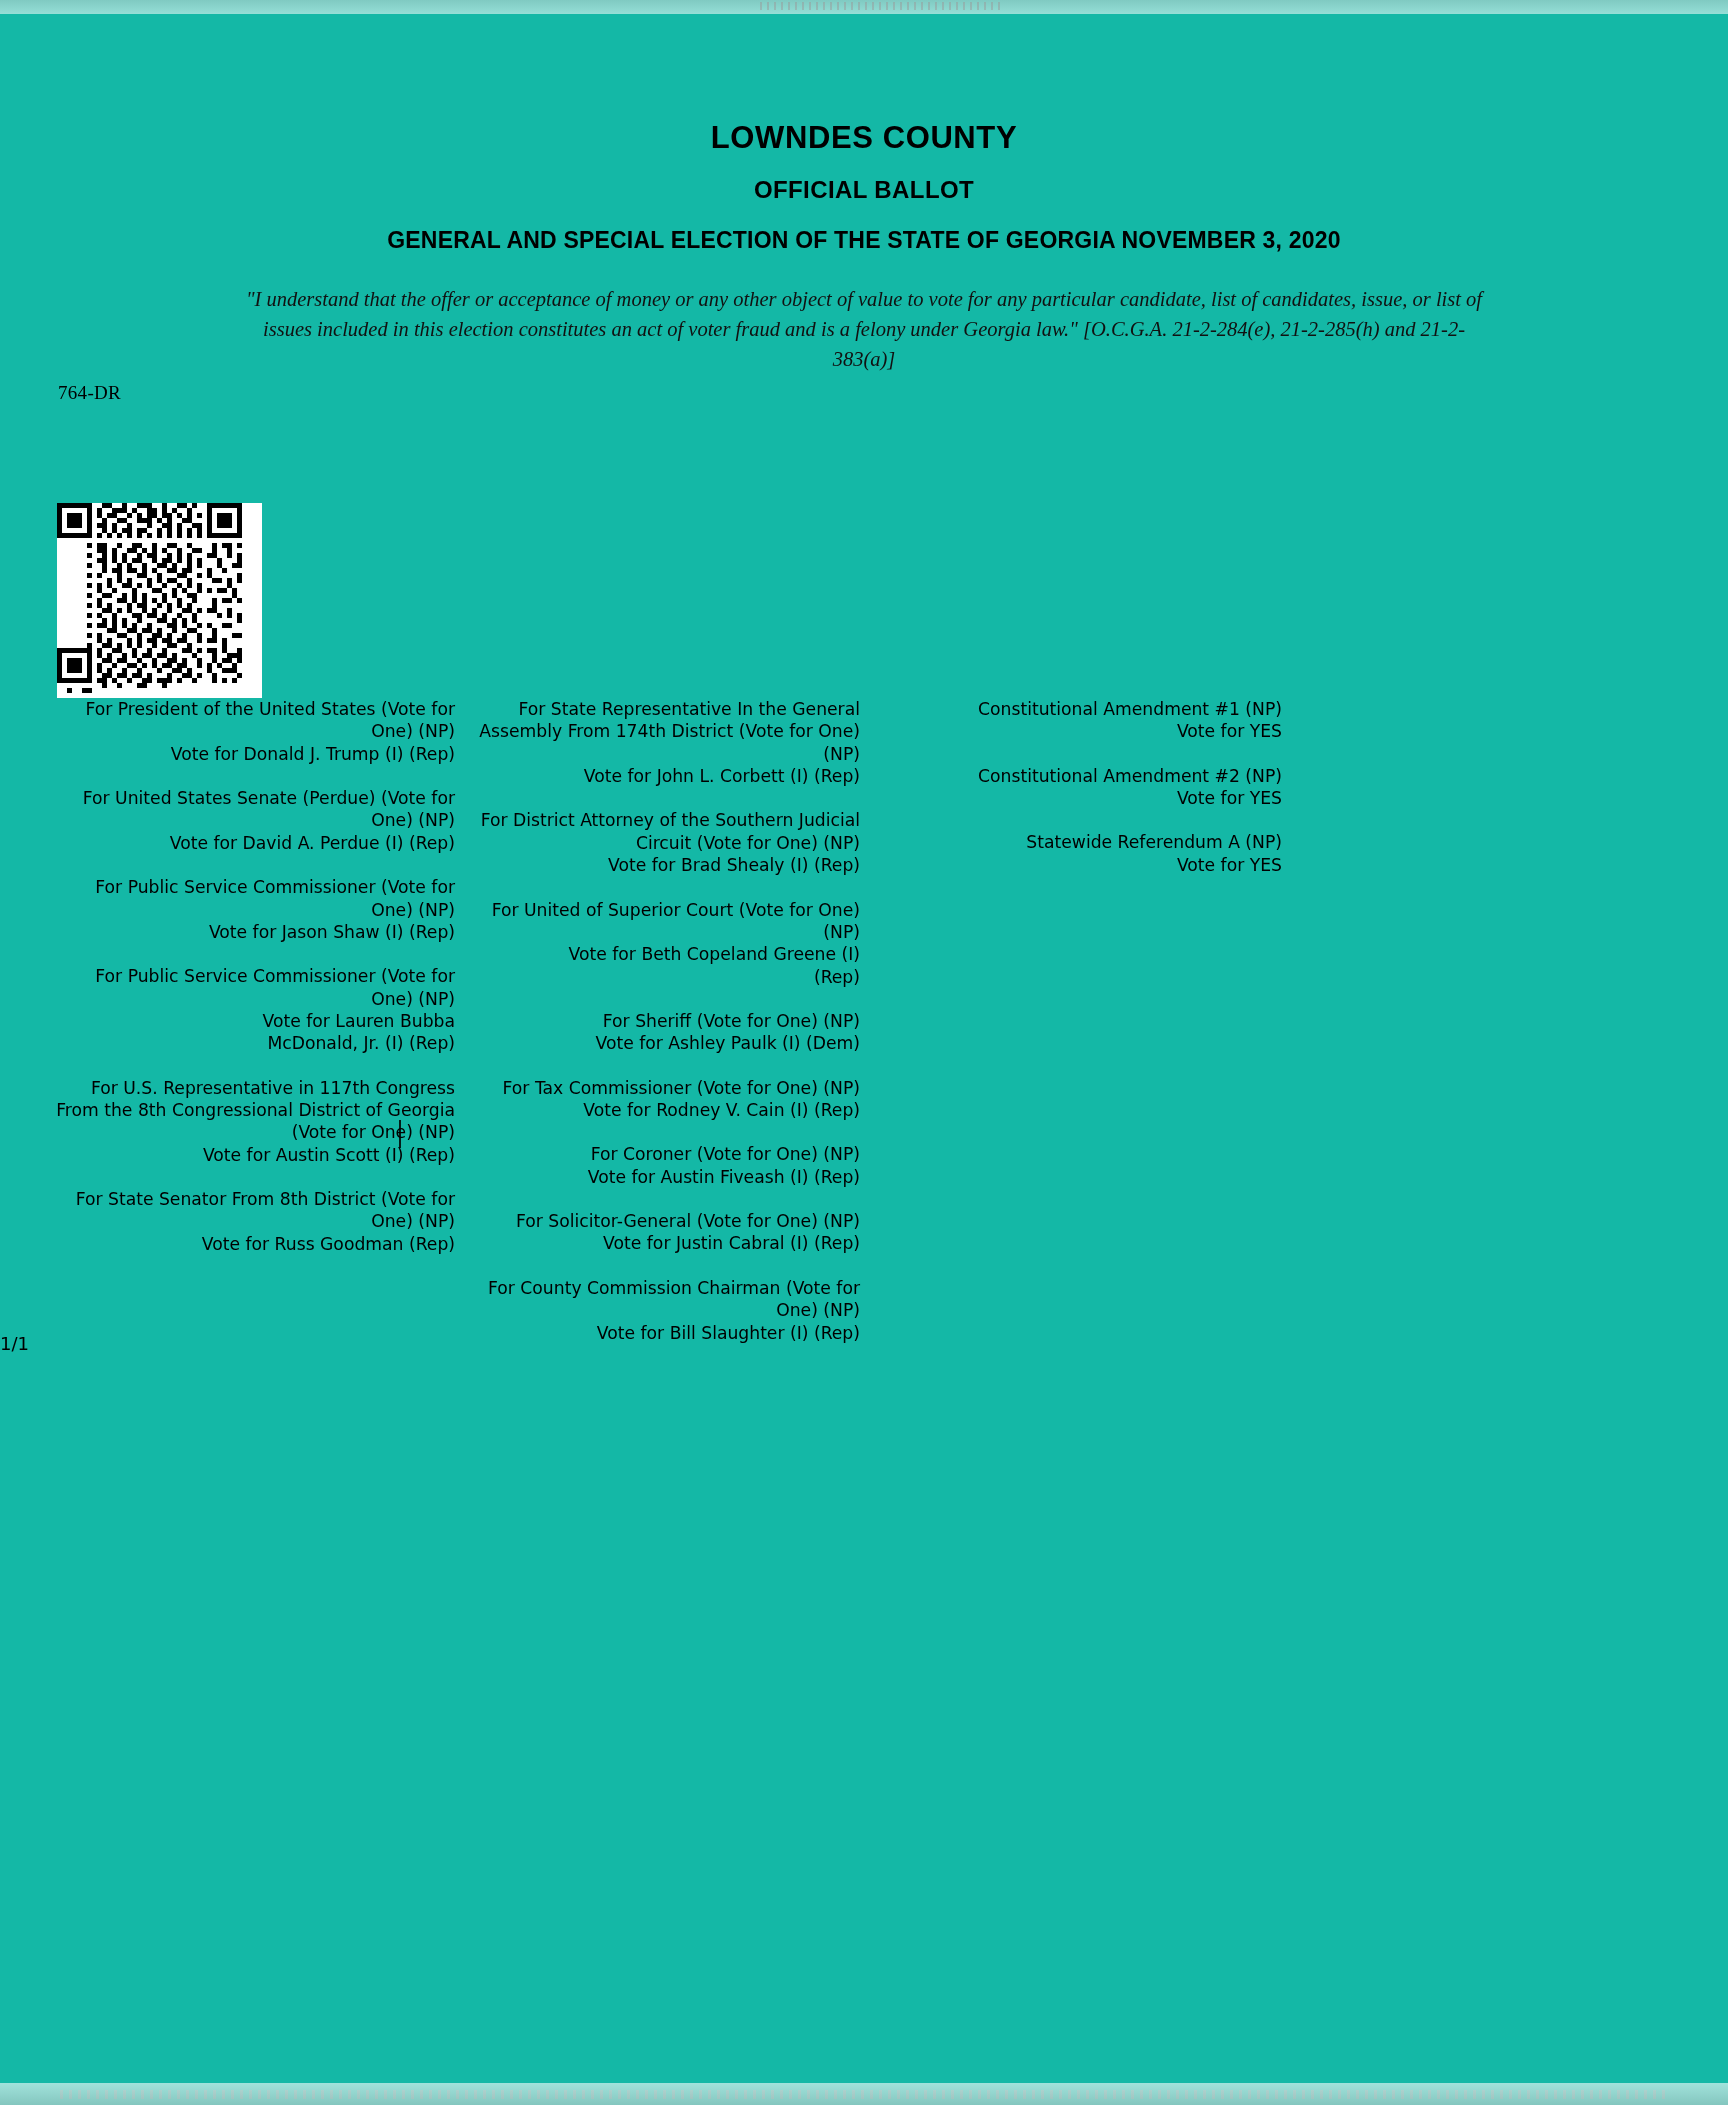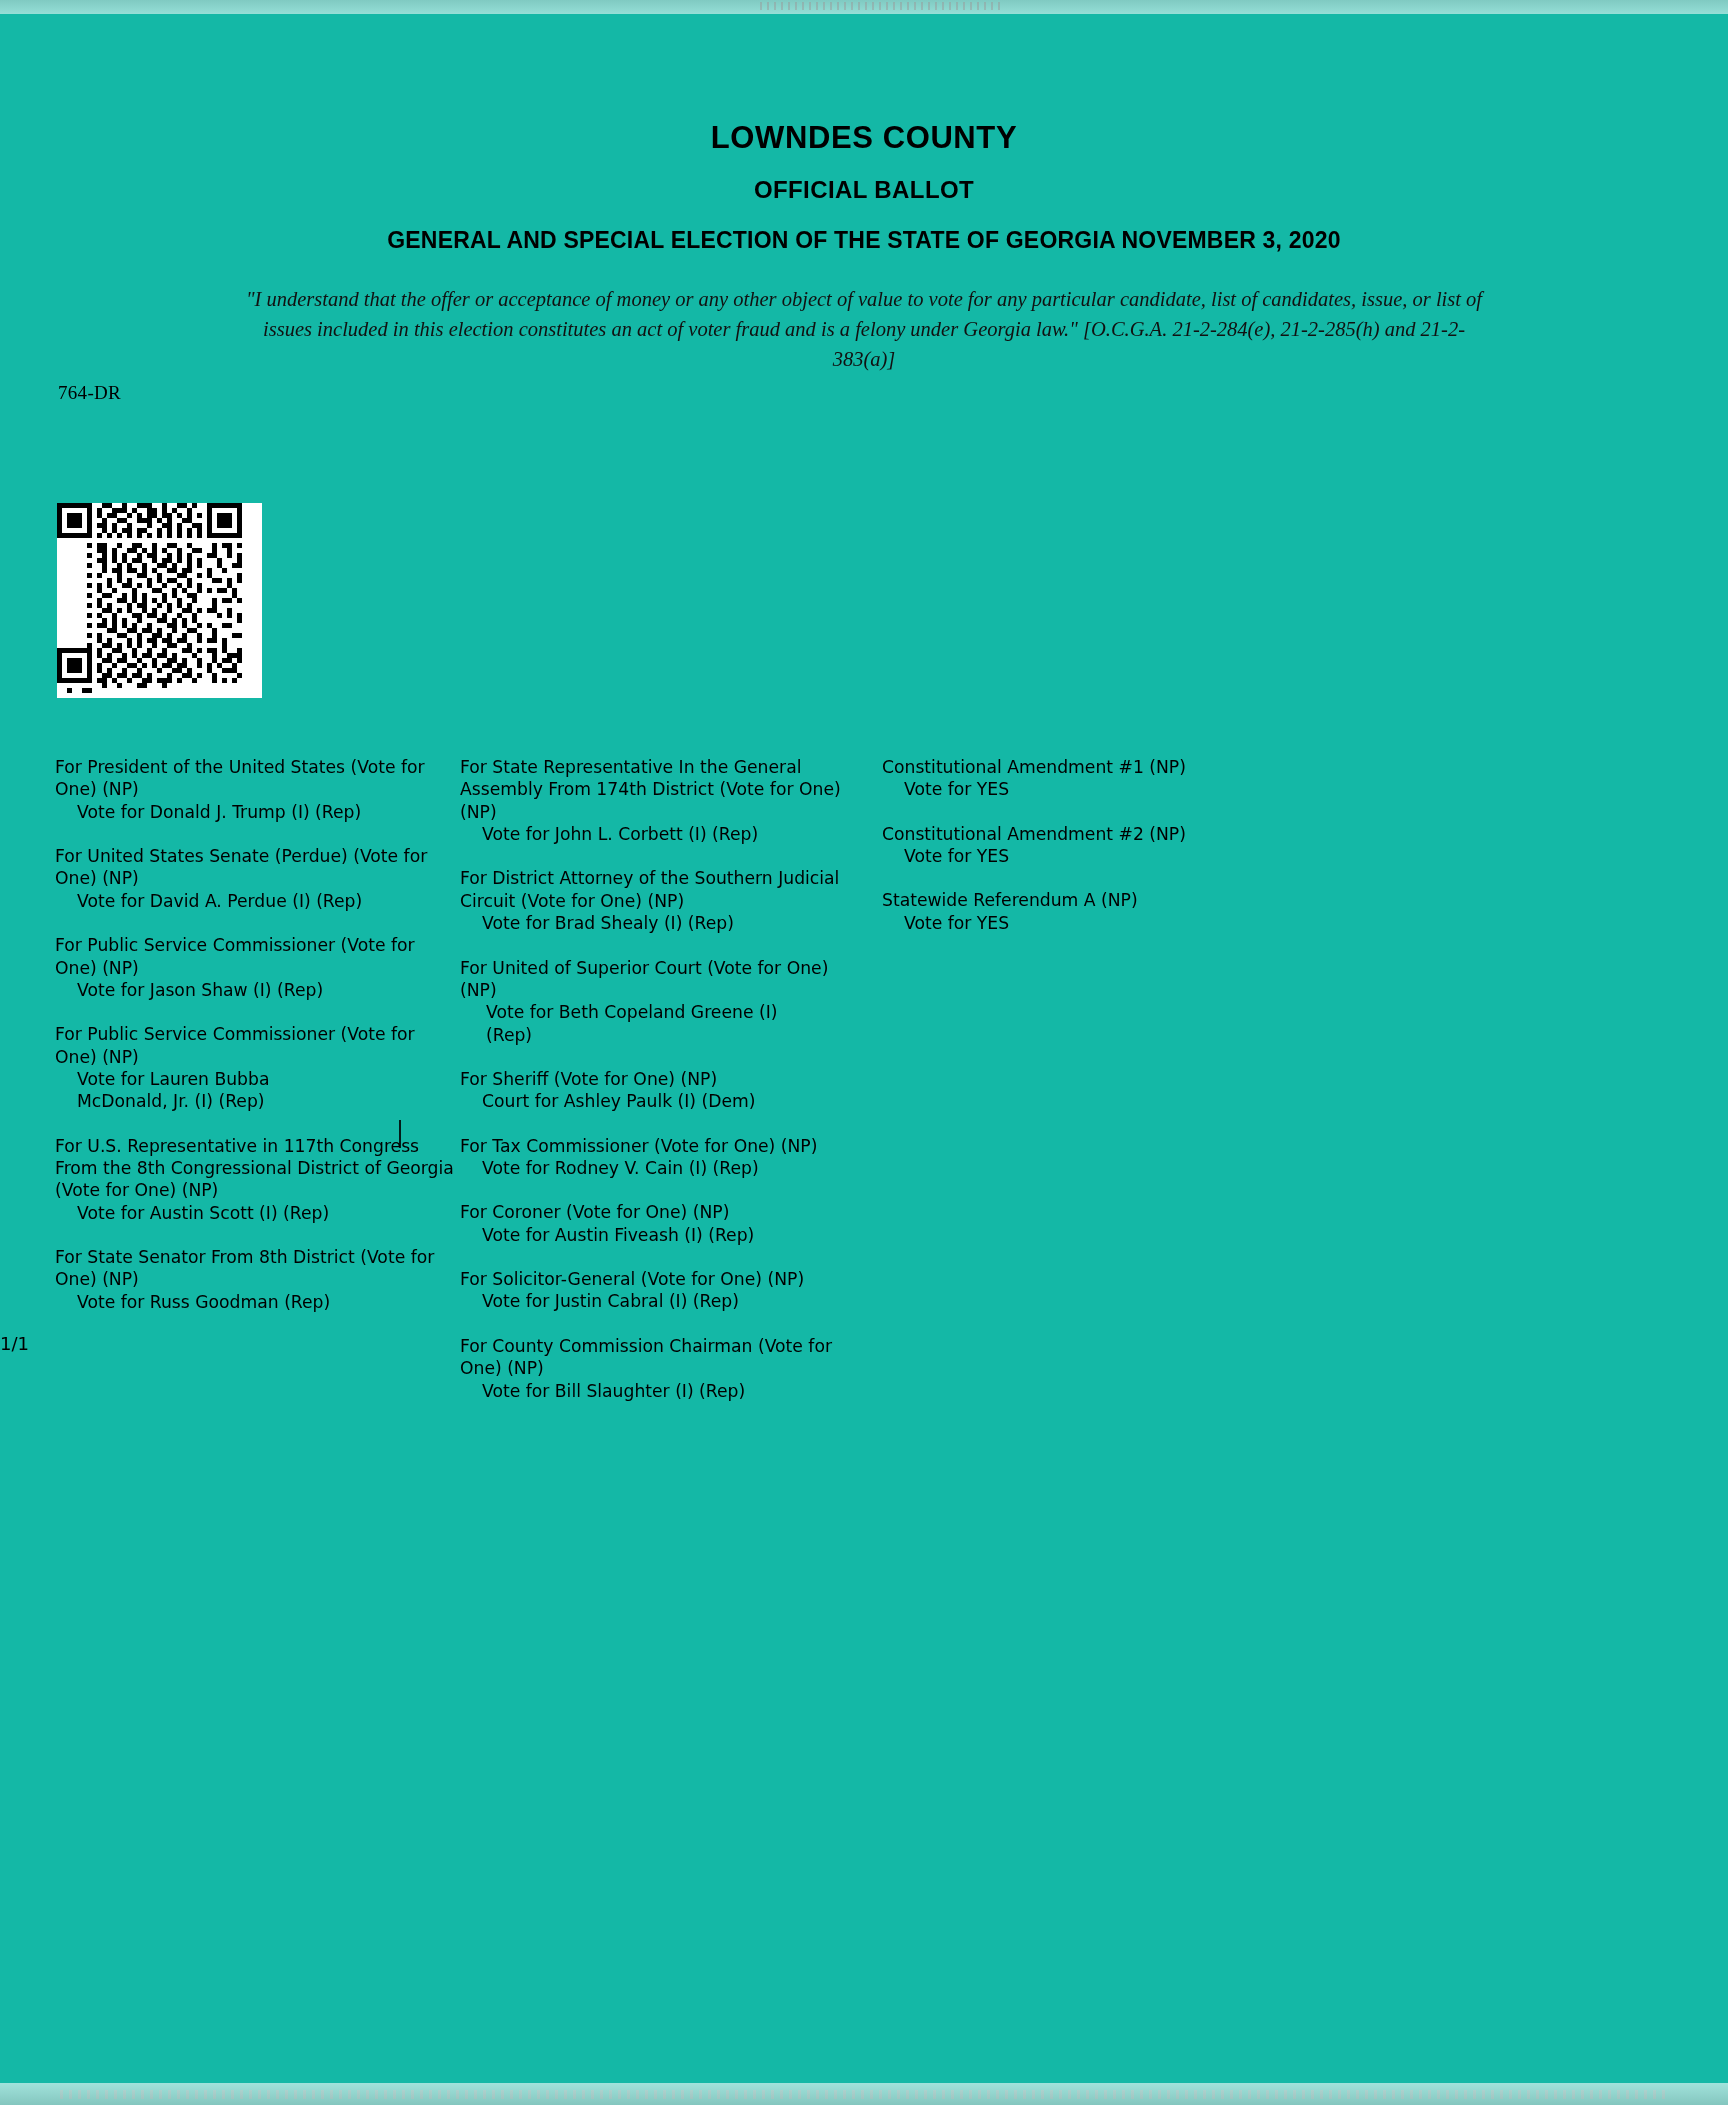--- a/index.html
+++ b/index.html
@@ -98,24 +98,25 @@
     left: 57px;
     top: 503px;
     width: 205px;
     height: 195px;
   }
   .qr svg { display: block; }
 
   .columns {
     position: absolute;
     left: 55px;
-    top: 756px;
+    top: 698px;
     width: 1620px;
     display: flex;
     gap: 0px;
+    text-align: right;
   }
   .col { width: 402px; }
   .col1 { width: 400px; }
   .col2 { width: 400px; margin-left: 5px; }
   .col3 { width: 400px; margin-left: 22px; }
 
   .contest {
     margin-bottom: 22px;
     font-family: "DejaVu Sans", sans-serif;
     font-size: 17.2px;
@@ -514,21 +515,21 @@
         <span class="office">For District Attorney of the Southern Judicial Circuit  (Vote for One) (NP)</span>
         <span class="choice">Vote for Brad Shealy (I) (Rep)</span>
       </div>
       <div class="contest">
         <span class="office">For United of Superior Court  (Vote for One) (NP)</span>
         <span class="choice indent-more">Vote for Beth Copeland Greene (I)
    (Rep)</span>
       </div>
       <div class="contest">
         <span class="office">For Sheriff  (Vote for One) (NP)</span>
-        <span class="choice">Court for Ashley Paulk (I) (Dem)</span>
+        <span class="choice">Vote for Ashley Paulk (I) (Dem)</span>
       </div>
       <div class="contest">
         <span class="office">For Tax Commissioner  (Vote for One) (NP)</span>
         <span class="choice">Vote for Rodney V. Cain (I) (Rep)</span>
       </div>
       <div class="contest">
         <span class="office">For Coroner  (Vote for One) (NP)</span>
         <span class="choice">Vote for Austin Fiveash (I) (Rep)</span>
       </div>
       <div class="contest">

